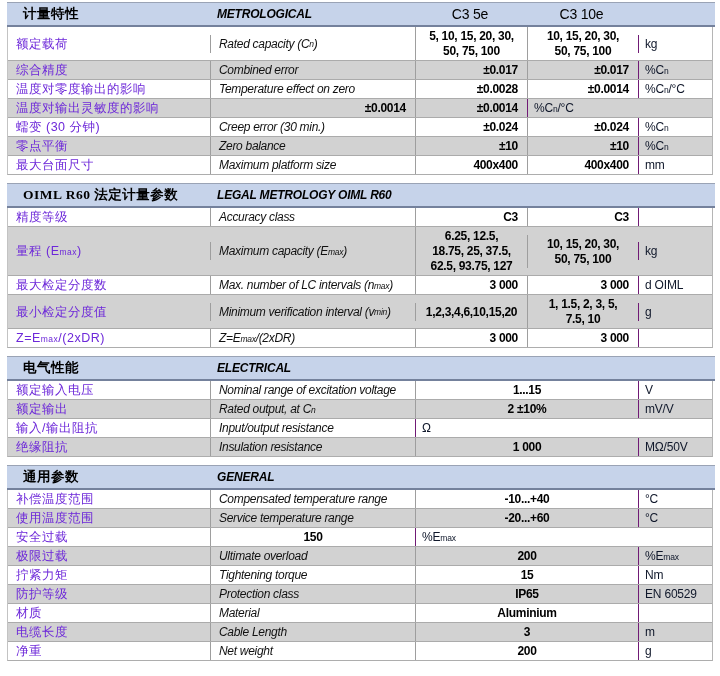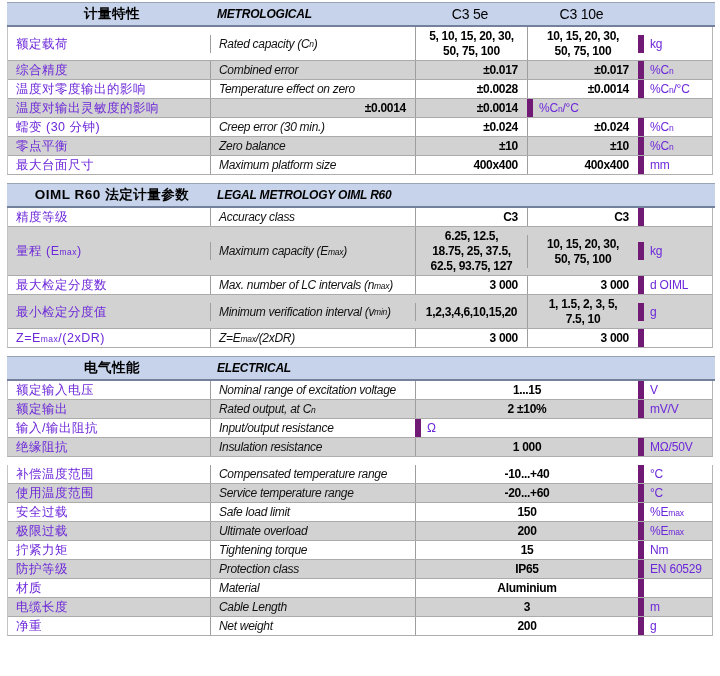--- a/index.html
+++ b/index.html
@@ -5,42 +5,42 @@
   * { margin:0; padding:0; box-sizing:border-box; }
   html,body { width:720px; height:676px; background:#fff; overflow:hidden;
     font-family:"Liberation Sans", sans-serif; }
   #sheet { position:relative; padding:2px 0 0 7px; width:713px; }
   section { width:706px; margin-bottom:8px; border-left:1px solid #c3c3c3;
     border-right:1px solid #b5b5b5; border-bottom:1px solid #adadad; }
   .sec-header { display:grid; grid-template-columns:202px 205px 112px 111px 74px;
     background:var(--hdr,#c6d3ea); border-top:1px solid #9aa3b5;
     border-bottom:2px solid #74819c; align-items:center; min-height:22px;
     padding:2px 0; margin:0 -1px; width:708px; }
-  .sec-title-zh { font-weight:bold; font-size:13.5px; padding-left:8px;
-    font-family:Liberation Sans, sans-serif; letter-spacing:0.5px;text-align:center;}
+  .sec-title-zh { font-weight:bold; font-size:13.5px; padding-left:16px;
+    font-family:Liberation Serif, serif; letter-spacing:0.5px;}
   .sec-title-en { font-weight:bold; font-style:italic; font-size:12px;
     padding-left:8px; letter-spacing:-0.2px; }
   .col-head { font-weight:normal; font-size:14px; text-align:center; letter-spacing:-0.2px; }
   .row { display:grid; grid-template-columns:202px 205px 112px 111px 74px;
     border-top:1px solid #ababab; background:#fff; align-items:center; }
   .row.first { border-top:none; }
   .row.merged { grid-template-columns:202px 205px 223px 74px; }
   .row.shaded { background:var(--shade,#d2d2d2); }
   .row > div { padding:2px 5px 1px 5px; line-height:15px; min-height:18px;
     display:flex; align-items:center; }
   .zh { font-family:Liberation Sans, sans-serif; font-size:12.5px;
     color:#6d28d9; padding-left:8px !important; letter-spacing:0.5px; }
   .en { font-style:italic; font-size:12px; border-left:1px solid #9e9e9e;
     padding-left:8px !important; letter-spacing:-0.3px; color:#111; }
   .v { font-weight:bold; font-size:12px; border-left:1px solid #9e9e9e;
     letter-spacing:-0.3px; justify-content:flex-end; text-align:right;
     padding-right:9px !important; color:#000; }
   .v.center { justify-content:center; text-align:center; padding-right:5px !important; }
-  .unit { font-size:12px; border-left:6px solid #701a75; padding-left:6px !important;
-    letter-spacing:-0.2px; color:#6d28d9; }
+  .unit { font-size:12px; border-left:1px solid #701a75; padding-left:6px !important;
+    letter-spacing:-0.2px; color:#0f172a; }
   sub { font-size:8.5px; line-height:0; }
 </style>
 </head>
 <body>
 
 <div id="sheet">
 
   <section>
     <div class="sec-header">
       <span class="sec-title-zh">计量特性</span>
@@ -177,36 +177,42 @@
         <div class="row shaded merged">
           <div class="zh">绝缘阻抗</div>
           <div class="en">Insulation resistance</div>
           <div class="v center">1 000</div>
           <div class="unit">MΩ/50V</div>
         </div>
       </div>
   </section>
 
   <section>
+    <div class="sec-header">
+      <span class="sec-title-zh">通用参数</span>
+      <span class="sec-title-en">GENERAL</span>
+      <span></span>
+        <span></span>
+        <span></span>
+    </div>
     <div class="rows">
         <div class="row first merged">
           <div class="zh">补偿温度范围</div>
           <div class="en">Compensated temperature range</div>
           <div class="v center">-10...+40</div>
           <div class="unit">°C</div>
         </div>
         <div class="row shaded merged">
           <div class="zh">使用温度范围</div>
           <div class="en">Service temperature range</div>
           <div class="v center">-20...+60</div>
           <div class="unit">°C</div>
         </div>
         <div class="row merged">
           <div class="zh">安全过载</div>
-          <div class="en">Safe load limit</div>
           <div class="v center">150</div>
           <div class="unit">%E<sub>max</sub></div>
         </div>
         <div class="row shaded merged">
           <div class="zh">极限过载</div>
           <div class="en">Ultimate overload</div>
           <div class="v center">200</div>
           <div class="unit">%E<sub>max</sub></div>
         </div>
         <div class="row merged">

